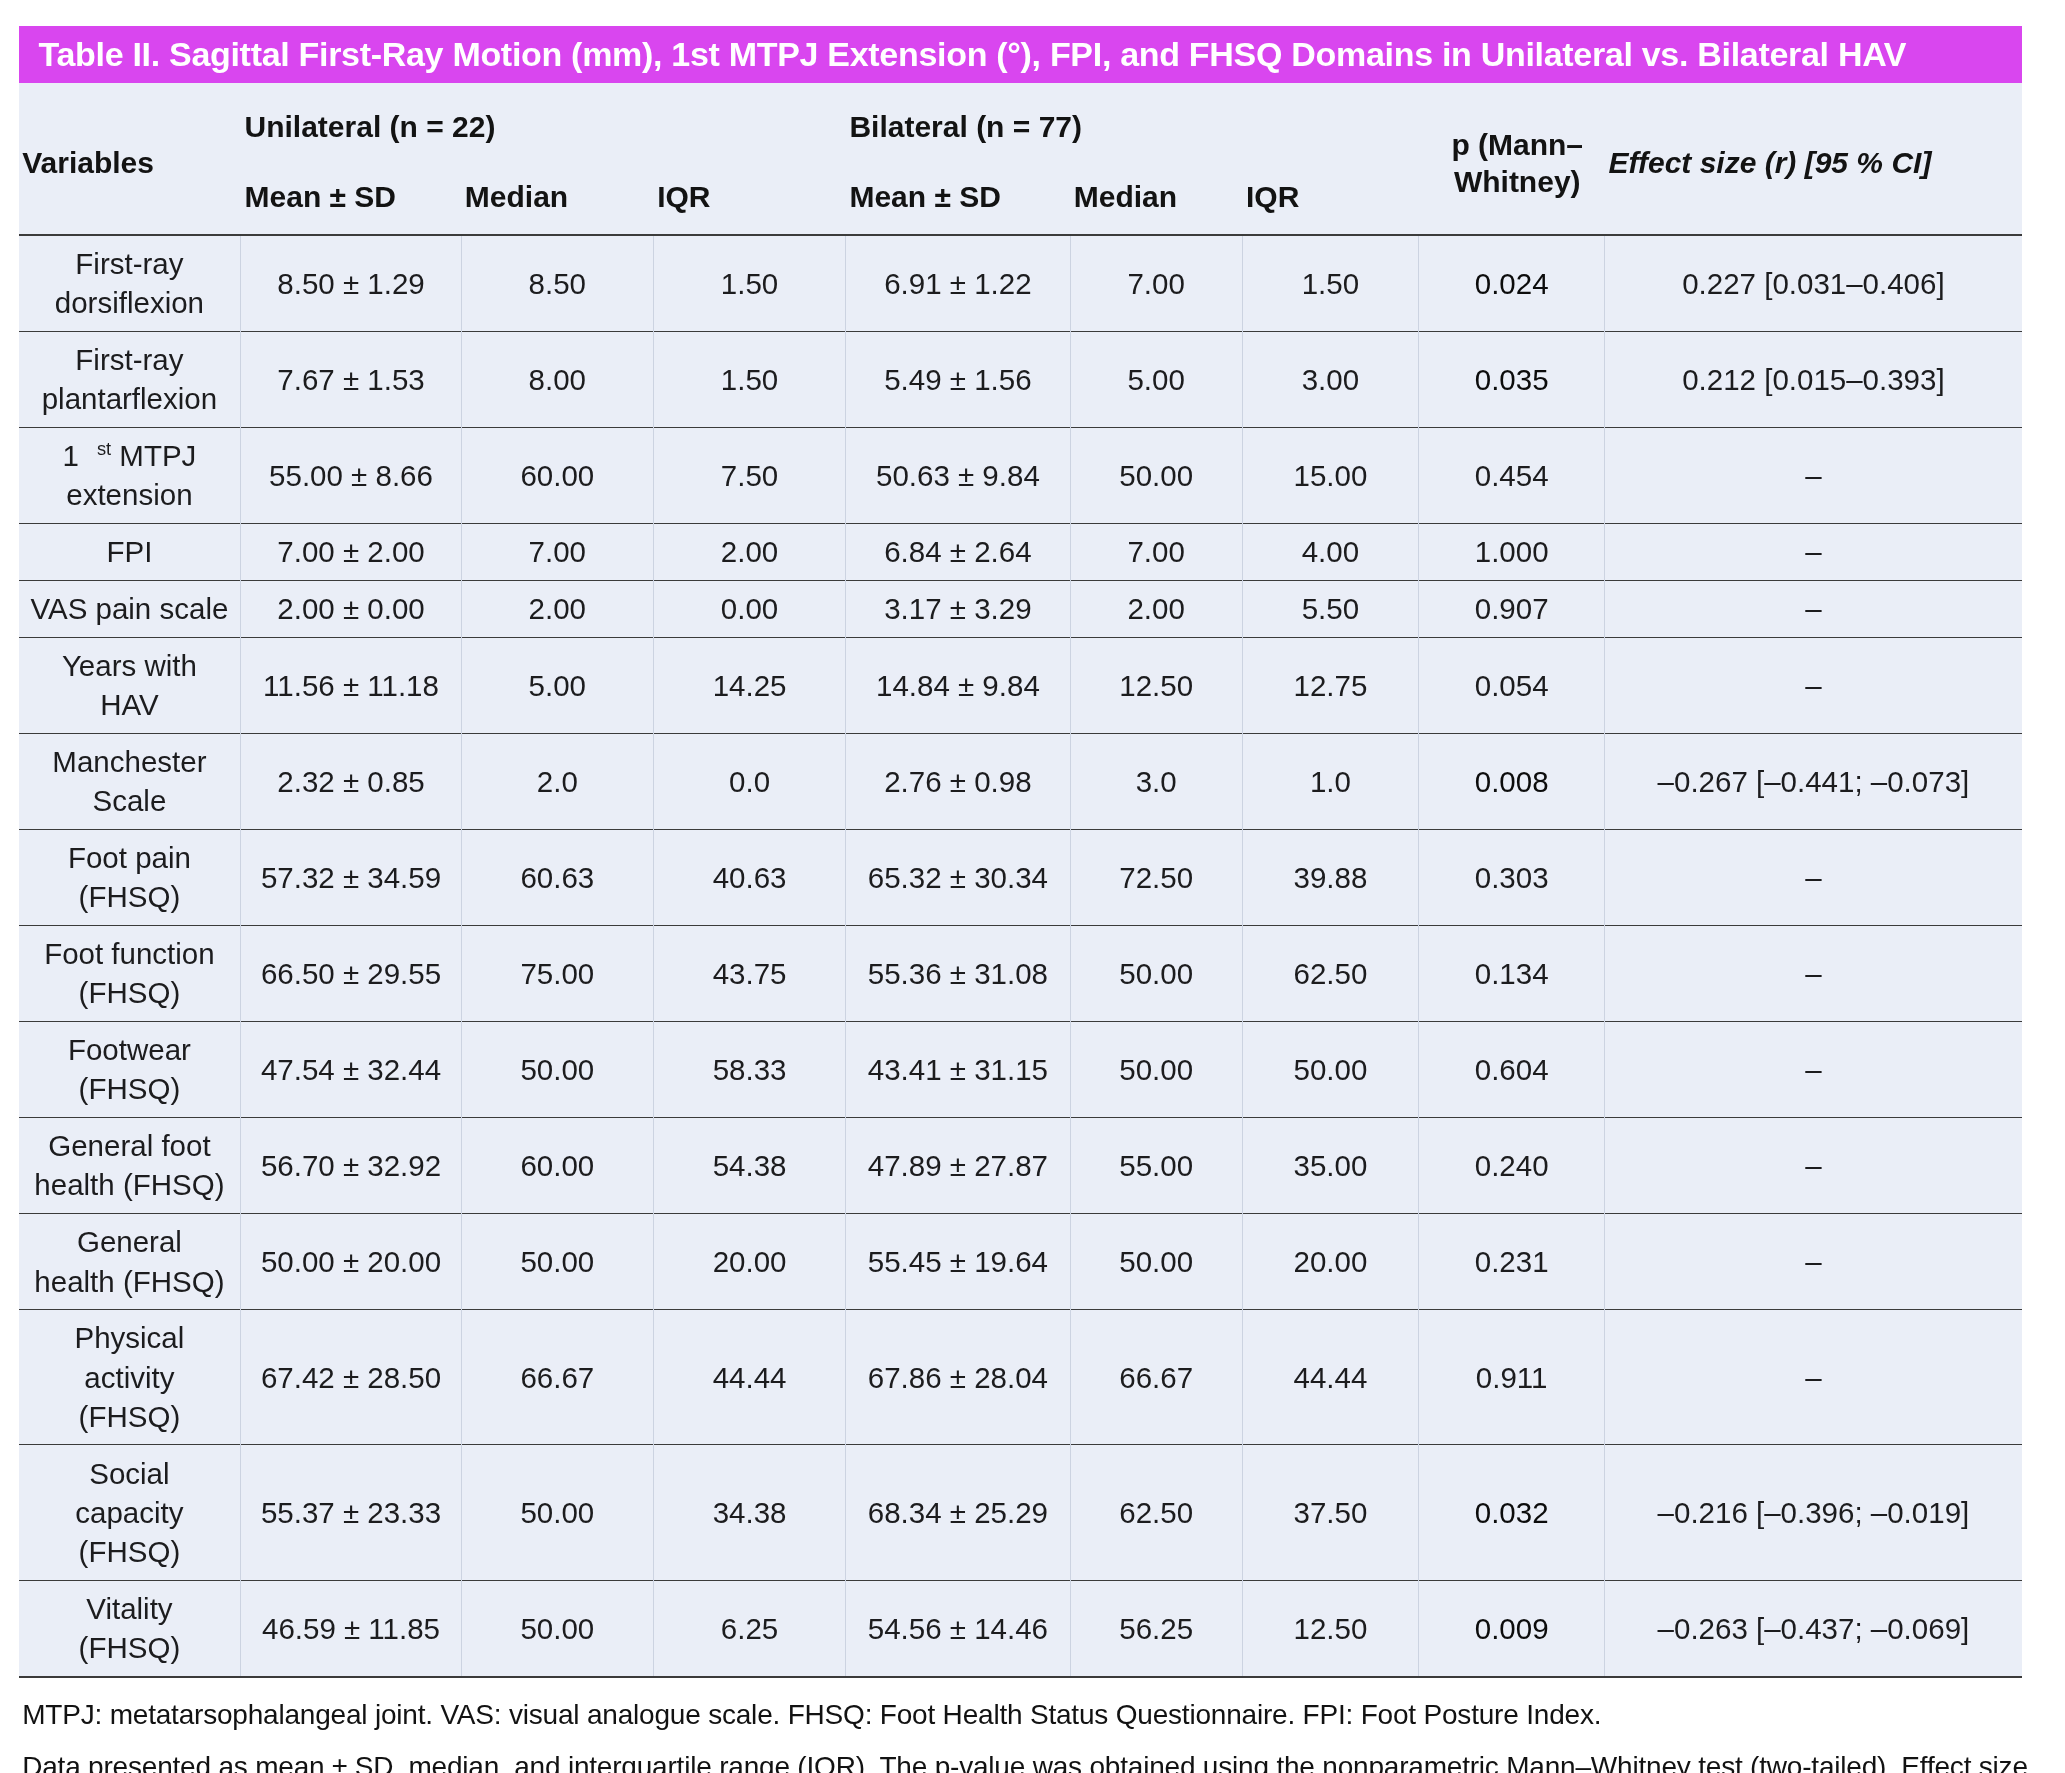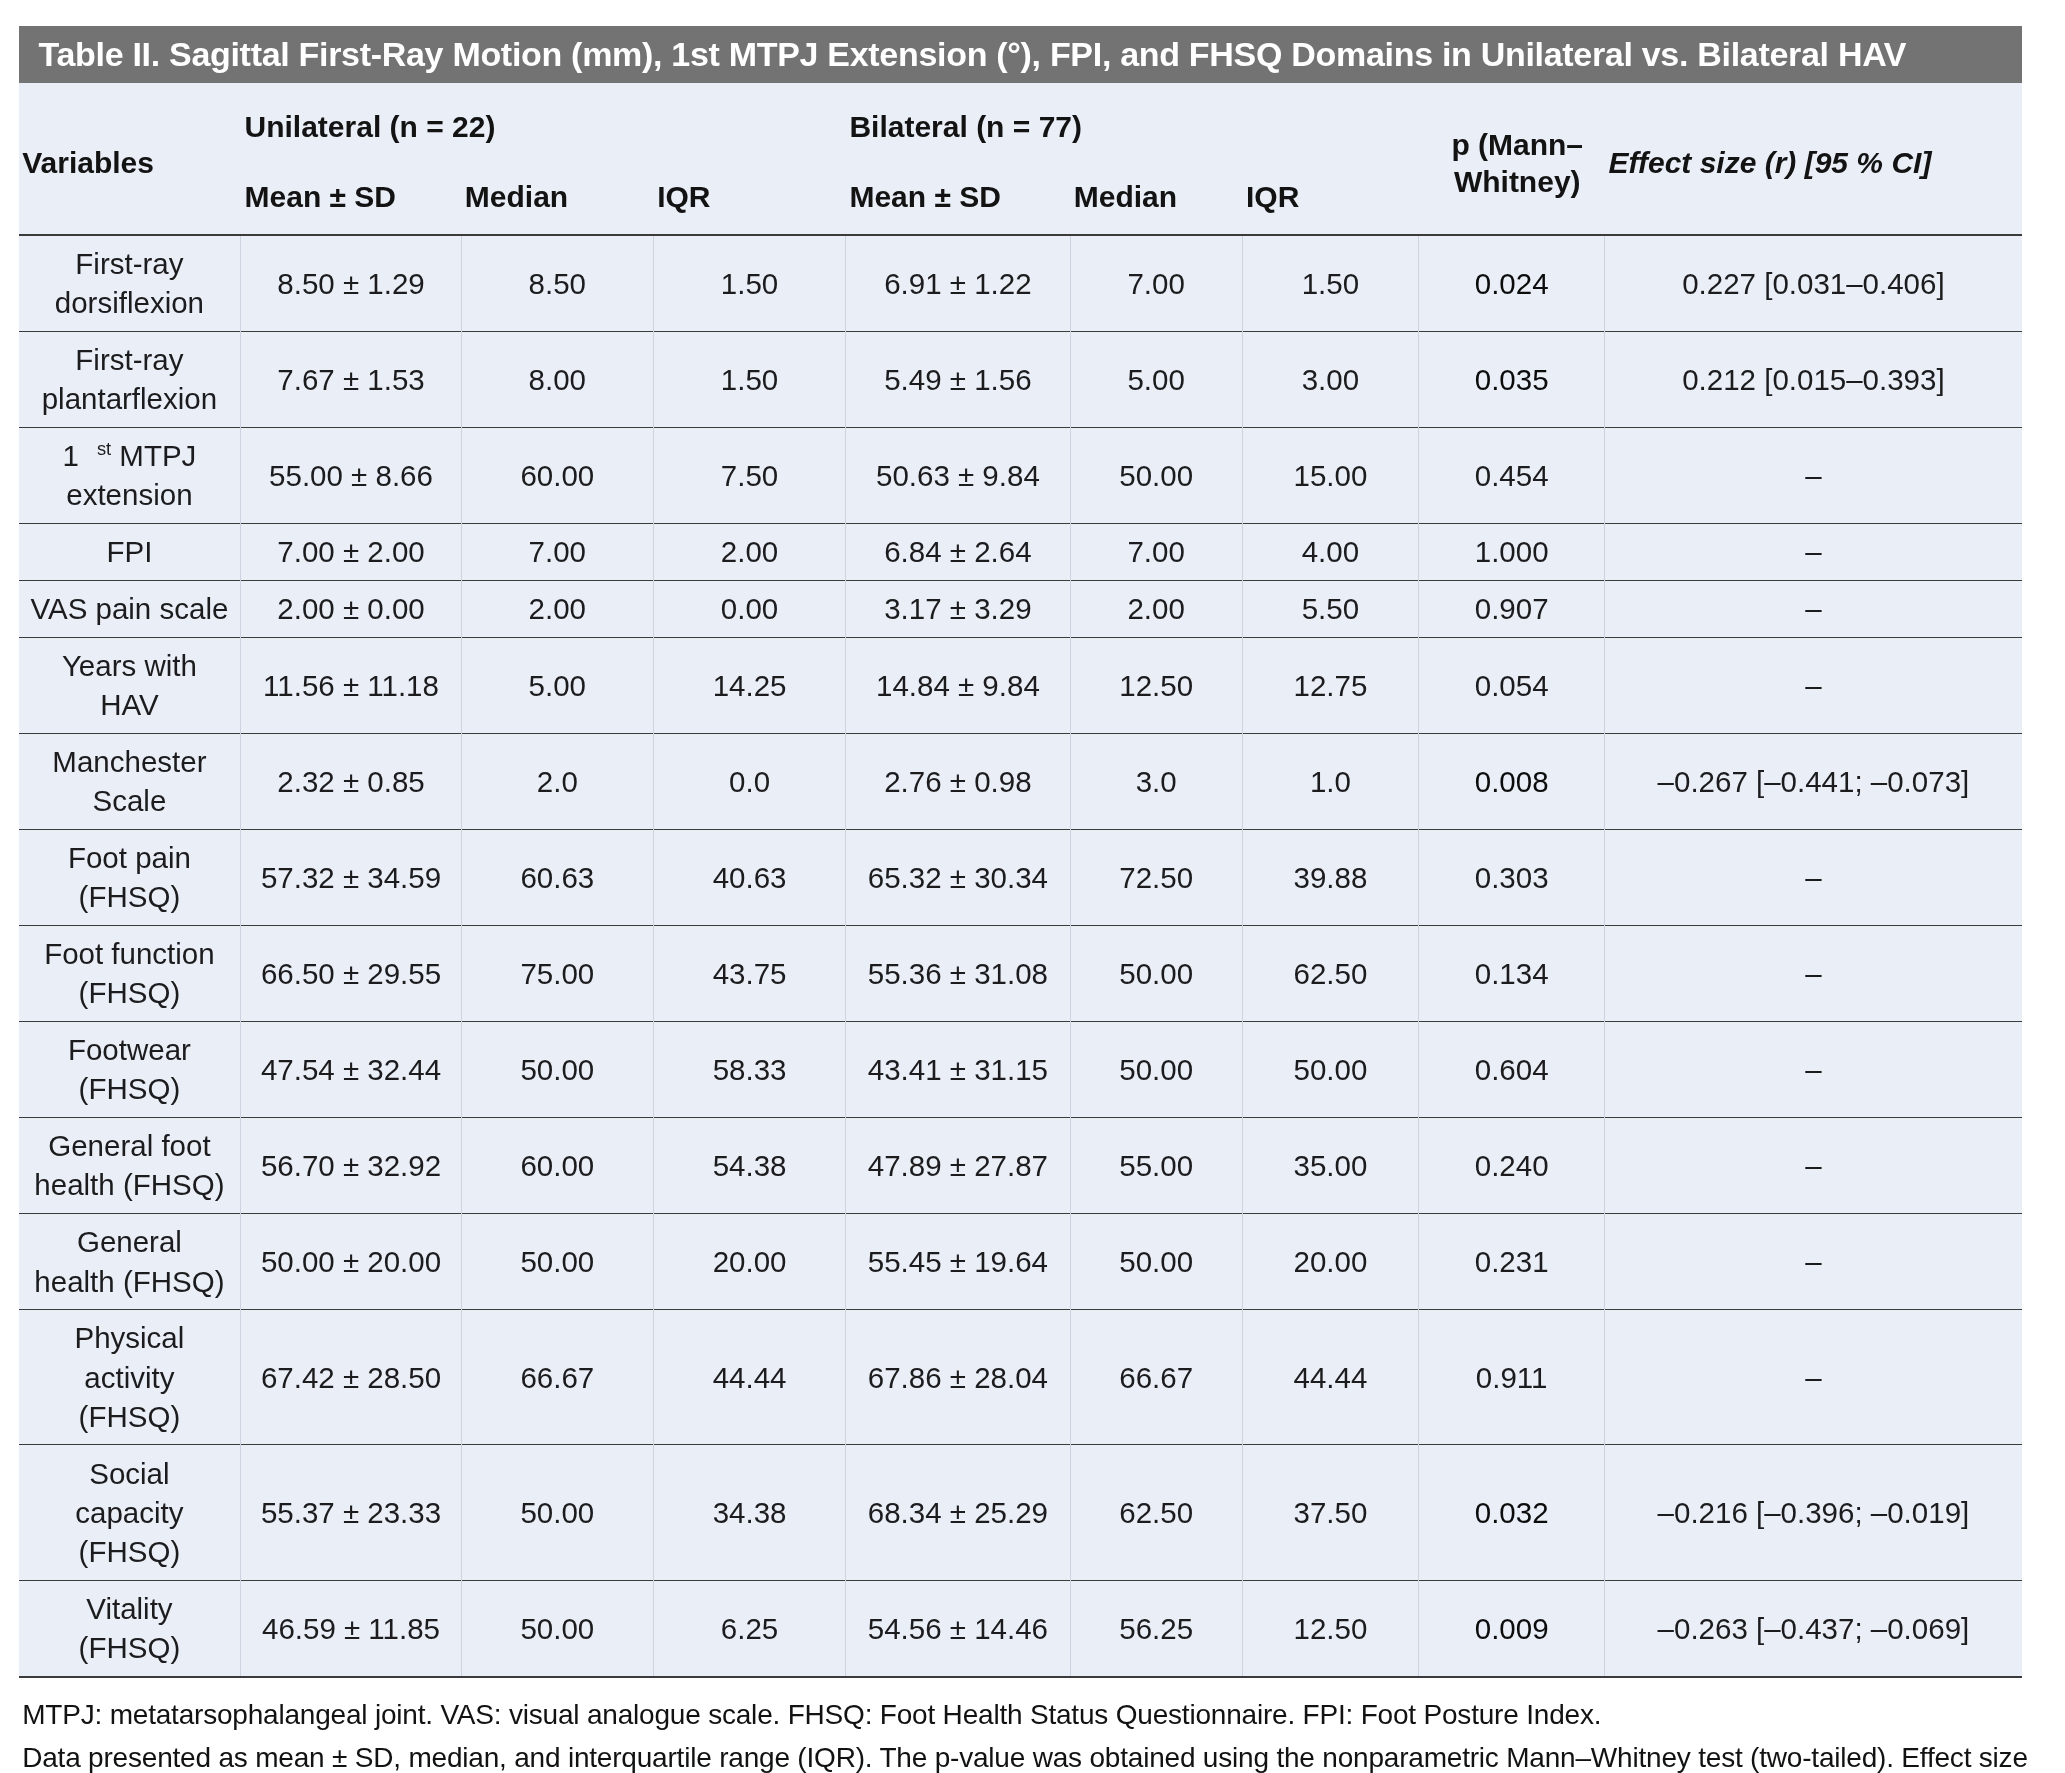--- a/index.html
+++ b/index.html
@@ -4,21 +4,21 @@
 <style>
   html,body{margin:0;padding:0;background:#ffffff;}
   body{
     width:2066px;height:1774px;
     font-family:"Liberation Sans",sans-serif;
     color:#1c1c1e;
     -webkit-font-smoothing:antialiased;
   }
   .page{padding:26px 44px 0 18.5px;box-sizing:border-box;}
   .titlebar{
-    background:#737373;color:#ffffff;
+    background:#d946ef;color:#ffffff;
     font-weight:bold;font-size:34px;
     height:57px;display:flex;align-items:center;
     padding:0 20px;box-sizing:border-box;
     letter-spacing:-0.3px;
   }
   table.data{
     width:2003px;border-collapse:collapse;table-layout:fixed;
     background:#eaeef7;
     border-bottom:2.8px solid #3b3b3b;
   }
@@ -40,21 +40,21 @@
   }
   tbody tr:first-child td{border-top:none;}
   tbody td + td{border-left:1.8px solid #ccd3e1;}
   tbody td.p-cell.bold{font-weight:normal;color:#0c0c0c;}
   tbody td sup{font-size:0.62em;margin-left:18px;}
   .footnotes{
     margin-top:14.8px;padding-left:3.7px;
     font-size:28px;line-height:1.55;color:#121212;
     letter-spacing:-0.2px;
   }
-  .footnotes div{white-space:nowrap;}
+  .footnotes div{white-space:nowrap;margin-top:9px;}
 </style>
 </head>
 <body>
 
 <div class="page">
 
   <div class="titlebar">
     <span>Table II. Sagittal First-Ray Motion (mm), 1st MTPJ Extension (°), FPI, and FHSQ Domains in Unilateral vs. Bilateral HAV</span>
   </div>
 

